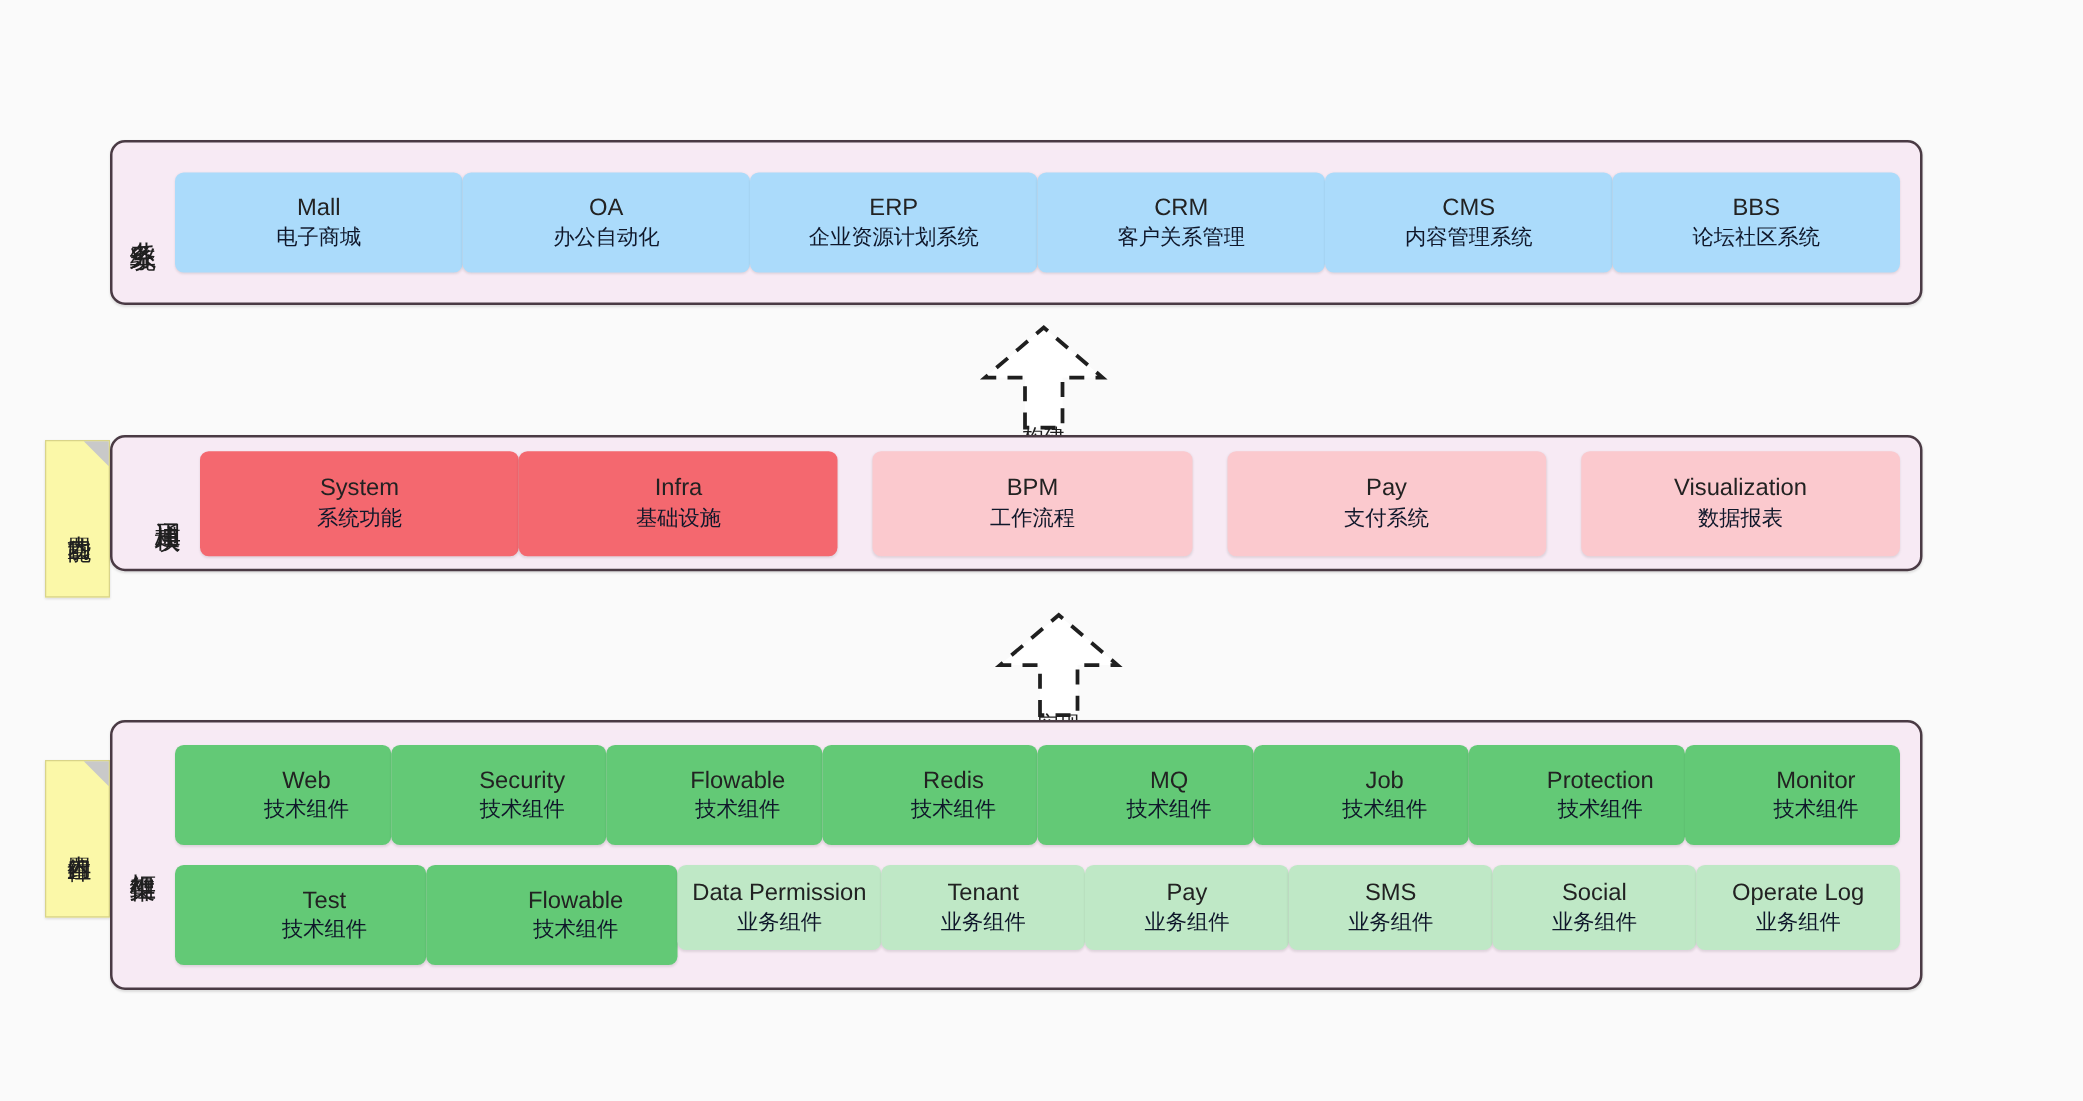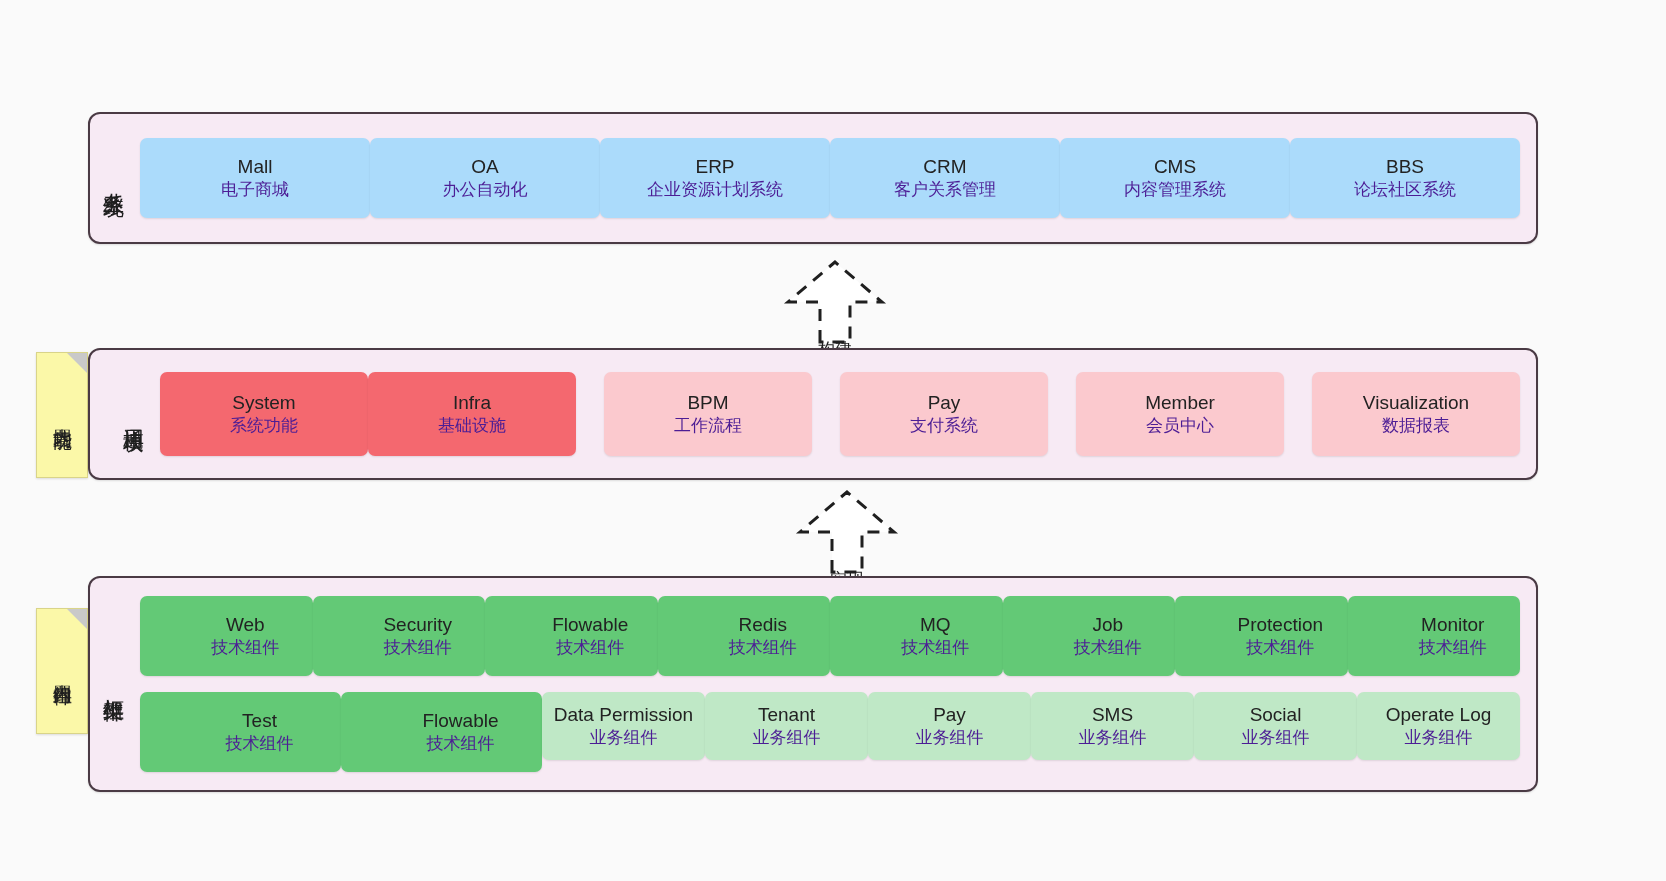--- a/index.html
+++ b/index.html
@@ -61,31 +61,31 @@
     display: flex;
     flex-direction: column;
     align-items: center;
     justify-content: center;
     text-align: center;
     padding: 8px 6px;
     line-height: 1.28;
     box-shadow: 0 1px 2px rgba(0,0,0,0.10);
   }
   .box .t1 { font-size: 19px; color: #222; }
-  .box .t2 { font-size: 17px; color: #4c1d95; }
+  .box .t2 { font-size: 17px; color: #0f172a; }
 
   .blue  { background: #abdbfb; height: 80px; }
   .red   { background: #f4686f; height: 84px; }
   .pink  { background: #fbc9ce; height: 84px; margin-left: 28px; }
   .green { background: #63c976; height: 80px; padding-left: 44px; }
   .lgreen{ background: #bfe8c6; height: 68px; }
 
   
   #layer-business { left: 88px;  top: 112px; width: 1450px; height: 132px; }
-  #layer-modules  { left: 88px;  top: 348px; width: 1450px; height: 132px; padding-left: 20px; }
+  #layer-modules  { left: 88px;  top: 348px; width: 1450px; height: 109px; padding-left: 20px; }
   #layer-frame    { left: 88px;  top: 576px; width: 1450px; height: 216px; }
 
   
   .note {
     position: absolute;
     width: 52px;
     background: #fbf8a8;
     border: 1px solid #d9d489;
     display: flex;
     align-items: center;
@@ -188,24 +188,20 @@
         </div>
         <div class="box pink">
           <span class="t1">BPM</span>
           <span class="t2">工作流程</span>
         </div>
         <div class="box pink">
           <span class="t1">Pay</span>
           <span class="t2">支付系统</span>
         </div>
         <div class="box pink">
-          <span class="t1">Member</span>
-          <span class="t2">会员中心</span>
-        </div>
-        <div class="box pink">
           <span class="t1">Visualization</span>
           <span class="t2">数据报表</span>
         </div>
       </div>
     </div>
   </div>
 
   <div class="arrow" id="arrow-impl">
     <svg width="150" height="84" viewBox="0 0 150 84" aria-hidden="true">
       <path d="M 60 84 L 60 44 L 28 44 L 75 4 L 122 44 L 90 44 L 90 84 Z" fill="#ffffff" stroke="#1f1f1f" stroke-width="3" stroke-dasharray="12 9" stroke-linejoin="miter"></path>

